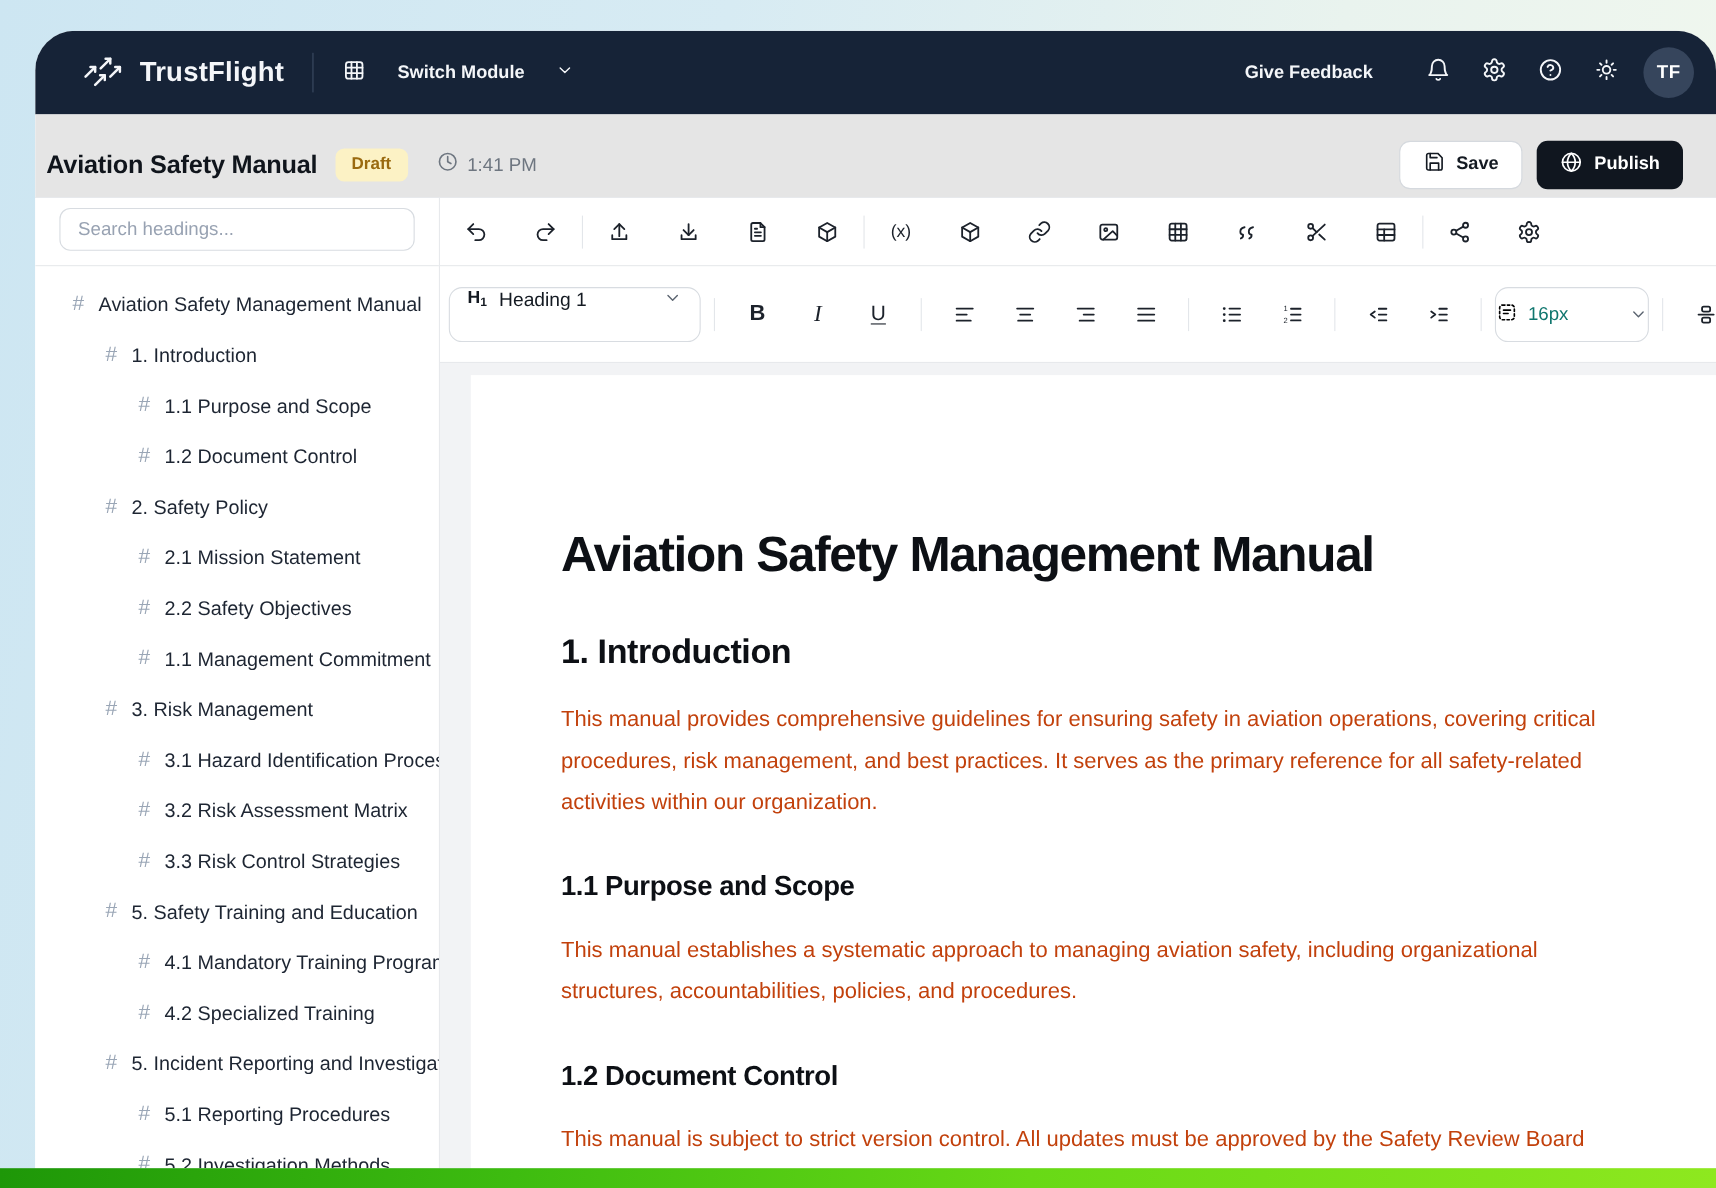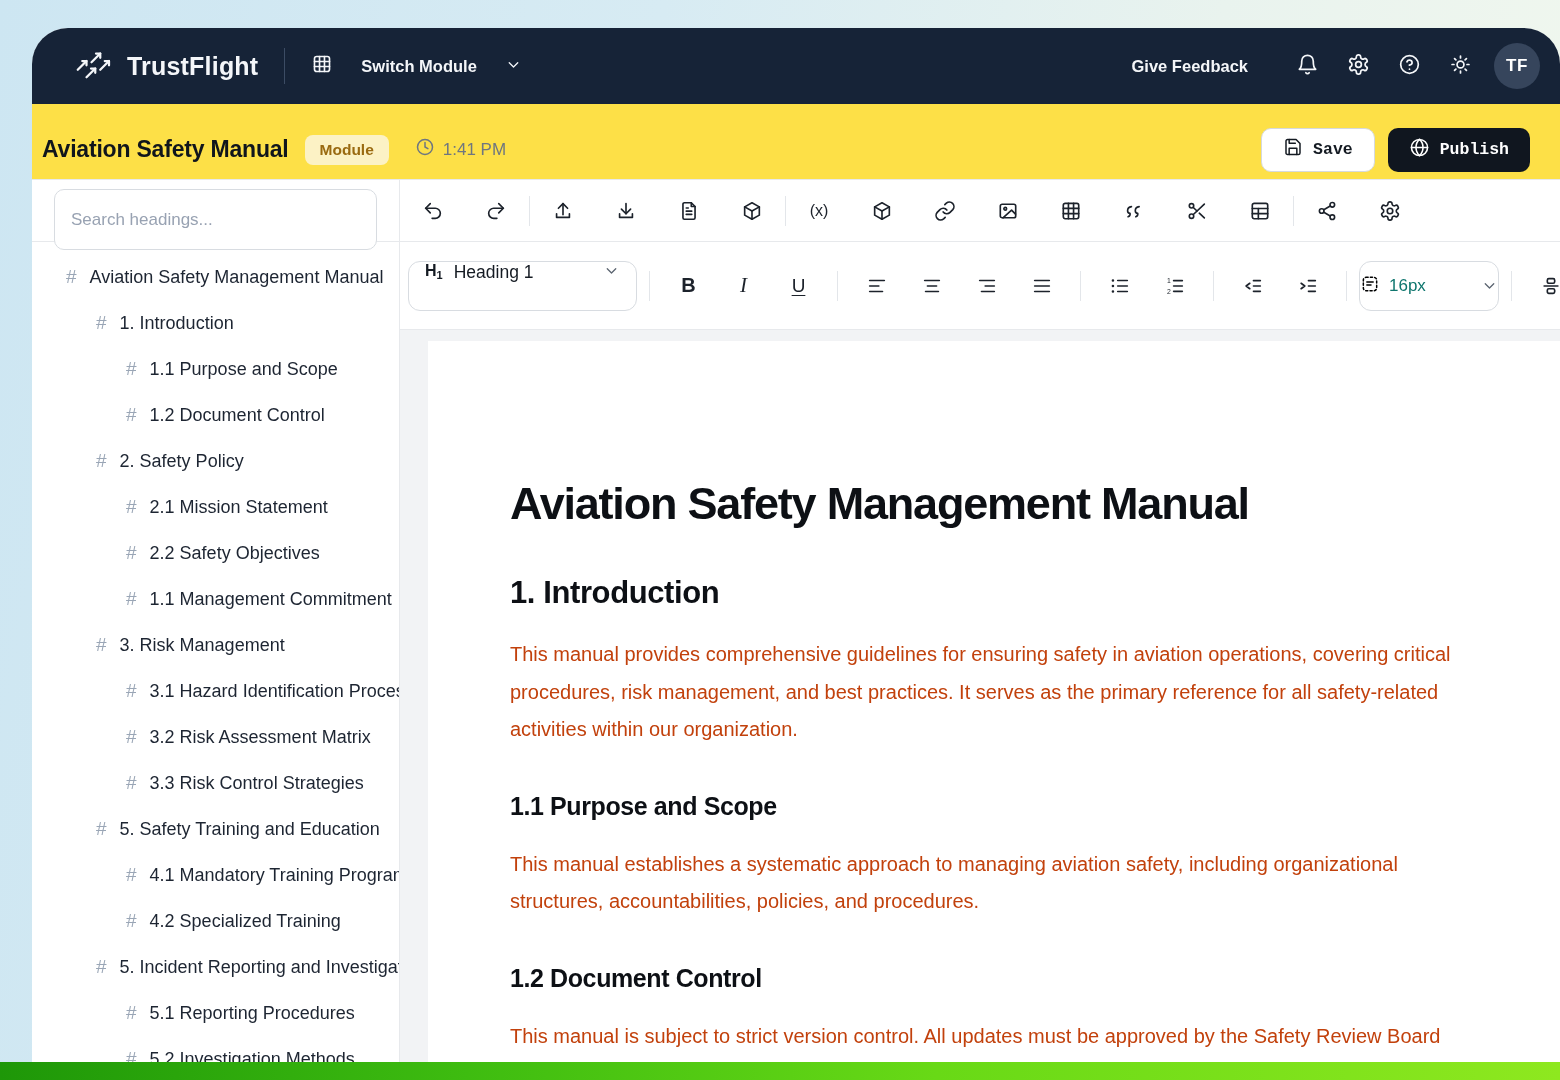--- a/index.html
+++ b/index.html
@@ -23,40 +23,40 @@
   .module-switch .mlabel { font-size:16.5px; font-weight:600; }
   .nav-right { margin-left:auto; display:flex; align-items:center; }
   .feedback { font-size:16.5px; font-weight:600; margin-right:30px; cursor:pointer; }
   .nav-ico { width:44px; height:44px; display:flex; align-items:center; justify-content:center; cursor:pointer; margin-left:7px; }
   .avatar { width:46px; height:46px; border-radius:50%; background:#36455c; color:#fff;
     display:flex; align-items:center; justify-content:center; font-size:17px; font-weight:600;
     margin-left:12px; letter-spacing:.5px; flex:0 0 46px; }
   svg.i { fill:none; stroke:currentColor; stroke-width:1.8; stroke-linecap:round; stroke-linejoin:round; }
 
   
-  .dochdr { height:76px; flex:0 0 76px; background:#fde047; border-bottom:1px solid #e7e9ec;
+  .dochdr { height:76px; flex:0 0 76px; background:#e5e5e5; border-bottom:1px solid #e7e9ec;
     display:flex; align-items:center; padding:16px 30px 0 10px; }
   .doc-title { font-size:23px; font-weight:700; color:#10151c; letter-spacing:-.2px; }
   .badge { margin-left:16px; background:#fcf2c5; color:#9a6a10; font-size:15.5px; font-weight:600;
     padding:6px 15px; border-radius:8px; }
   .savetime { margin-left:26px; display:flex; align-items:center; gap:8px; color:#6e7680; font-size:17px; }
   .hdr-actions { margin-left:auto; display:flex; align-items:center; gap:13px; }
   .btn { display:flex; align-items:center; gap:10px; height:44px; border-radius:10px;
     font-size:16.5px; font-weight:600; padding:0 21px; cursor:pointer; border:none;
-    font-family:Liberation Mono, monospace; }
+    font-family:Liberation Sans, sans-serif; }
   .btn-save { background:#fff; border:1.5px solid #d5d9de; color:#141a22; }
   .btn-publish { background:#10161f; color:#fff; }
 
   
   .bodyrow { flex:1; display:flex; min-height:0; }
 
   
   .sidebar { width:368px; flex:0 0 368px; border-right:1px solid #e7e9ec; display:flex; flex-direction:column; background:#fff; }
   .searchwrap { height:62px; flex:0 0 62px; border-bottom:1px solid #e7e9ec; padding:9px 22px; }
-  .searchwrap input { width:100%; height:61px; border:1.5px solid #d8dce1; border-radius:10px;
+  .searchwrap input { width:100%; height:39px; border:1.5px solid #d8dce1; border-radius:10px;
     padding:0 16px; font-size:17px; font-family:inherit; color:#273040; outline:none; background:#fff; }
   .searchwrap input::placeholder { color:#98a2b2; }
   .hlist { flex:1; overflow:hidden; padding-top:12px; }
   .shitem { height:46px; display:flex; align-items:center; gap:13px; white-space:nowrap;
     overflow:hidden; cursor:pointer; padding-right:6px; }
   .shitem .hash { color:#9aa6b6; font-size:19px; font-weight:400; flex:0 0 auto; }
   .shitem .lbl { font-size:18px; color:#1d2532; }
   .shitem.lvl0 { padding-left:34px; }
   .shitem.lvl1 { padding-left:64px; }
   .shitem.lvl2 { padding-left:94px; }
@@ -167,21 +167,21 @@
               <circle cx="12" cy="12" r="3.6"></circle>
               <path d="M12 3.2v2M12 18.8v2M3.2 12h2M18.8 12h2M5.8 5.8l1.4 1.4M16.8 16.8l1.4 1.4M18.2 5.8l-1.4 1.4M7.2 16.8l-1.4 1.4"></path>
             </svg></span>
         </span>
       <span class="avatar">TF</span>
     </div>
   </div>
 
   <div class="dochdr">
     <span class="doc-title">Aviation Safety Manual</span>
-    <span class="badge">Module</span>
+    <span class="badge">Draft</span>
     <span class="savetime">
       <span><svg viewBox="0 0 24 24" class="i" style="width: 20px; height: 20px;">
             <circle cx="12" cy="12" r="9"></circle>
             <path d="M12 6.5V12l3.5 2"></path>
           </svg></span>
       <span>1:41 PM</span>
     </span>
     <div class="hdr-actions">
       <button class="btn btn-save">
         <span><svg viewBox="0 0 24 24" class="i" style="width: 20px; height: 20px;">

